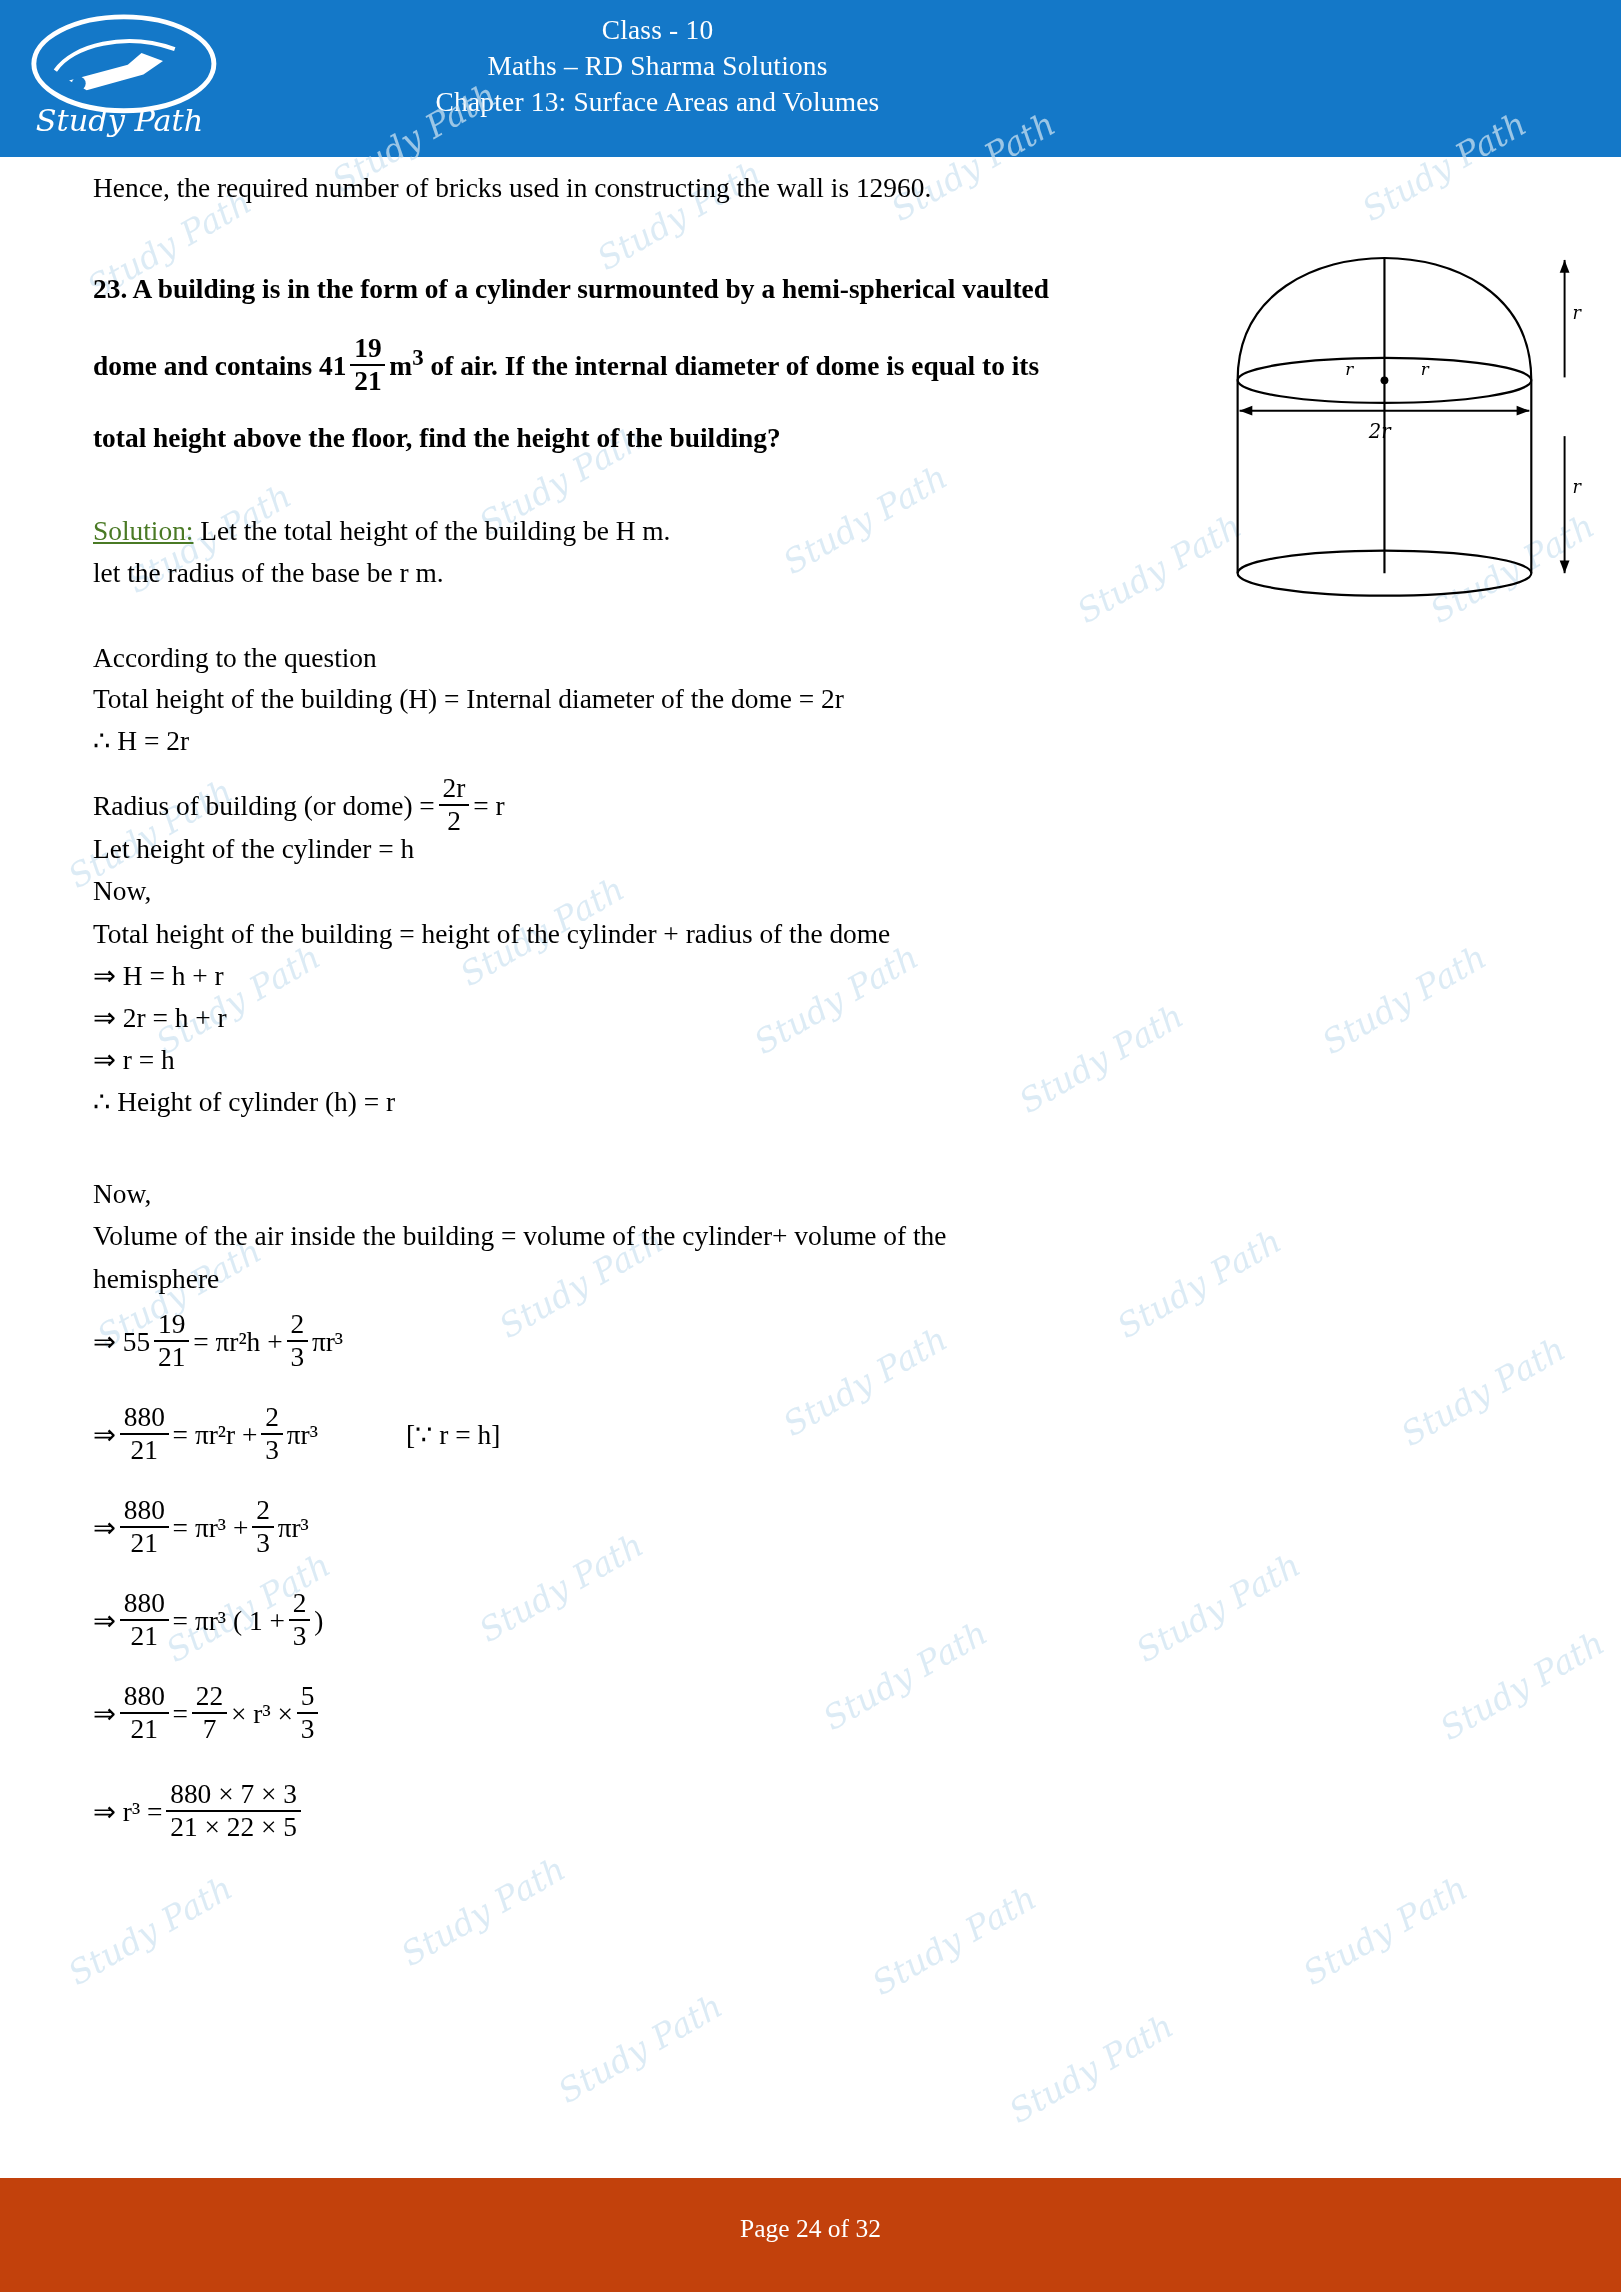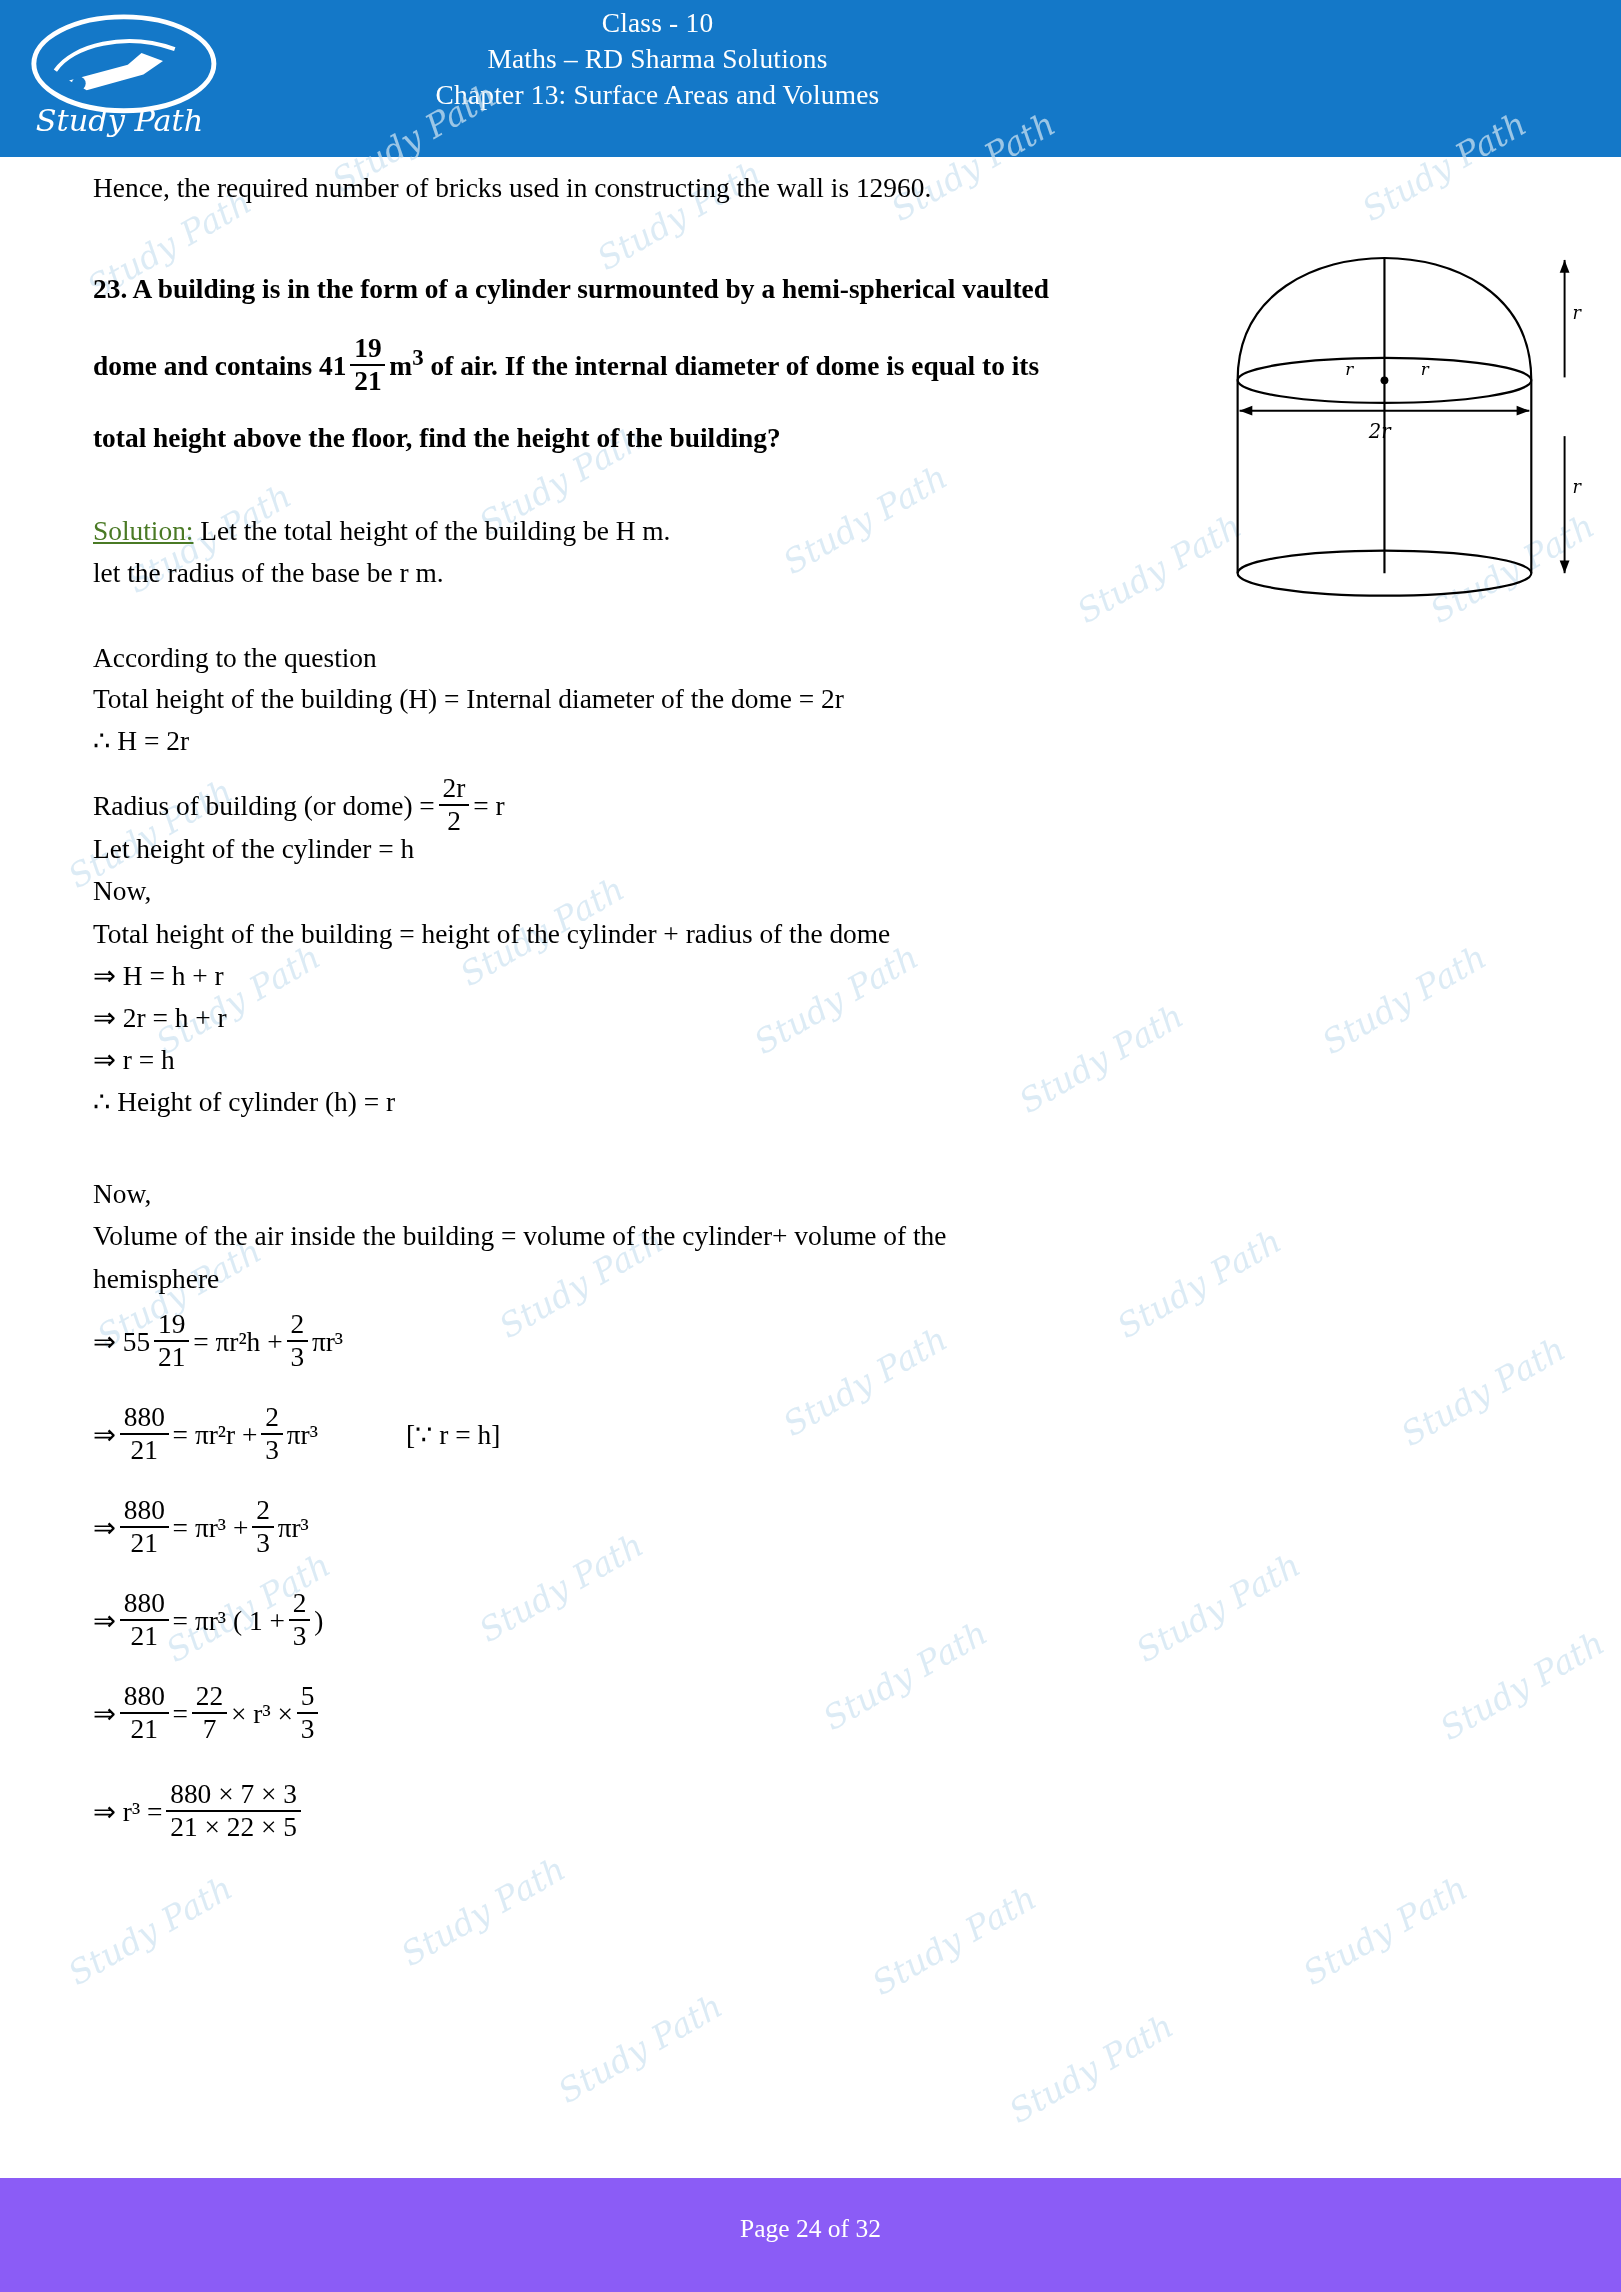--- a/index.html
+++ b/index.html
@@ -31,37 +31,37 @@
     top: 9.8px;
     width: 245px;
     height: 137px;
   }
   .logo svg { display: block; }
   .header-titles {
     position: absolute;
     left: 0; top: 0;
     width: 1315px;
     text-align: center;
-    padding-top: 5px;
+    padding-top: 12px;
   }
   .header-titles div {
     font-size: 27.4px;
     line-height: 36px;
     letter-spacing: 0.2px;
     font-family: "Liberation Serif", serif;
   }
 
   
   .footer {
     position: absolute;
     left: 0;
     top: 2178px;
     width: 1621px;
     height: 115px;
-    background: #8b5cf6;
+    background: #c2410c;
     color: #ffffff;
   }
   .footer-text {
     position: absolute;
     width: 1621px;
     top: 36px;
     text-align: center;
     font-size: 25.5px;
   }
 

